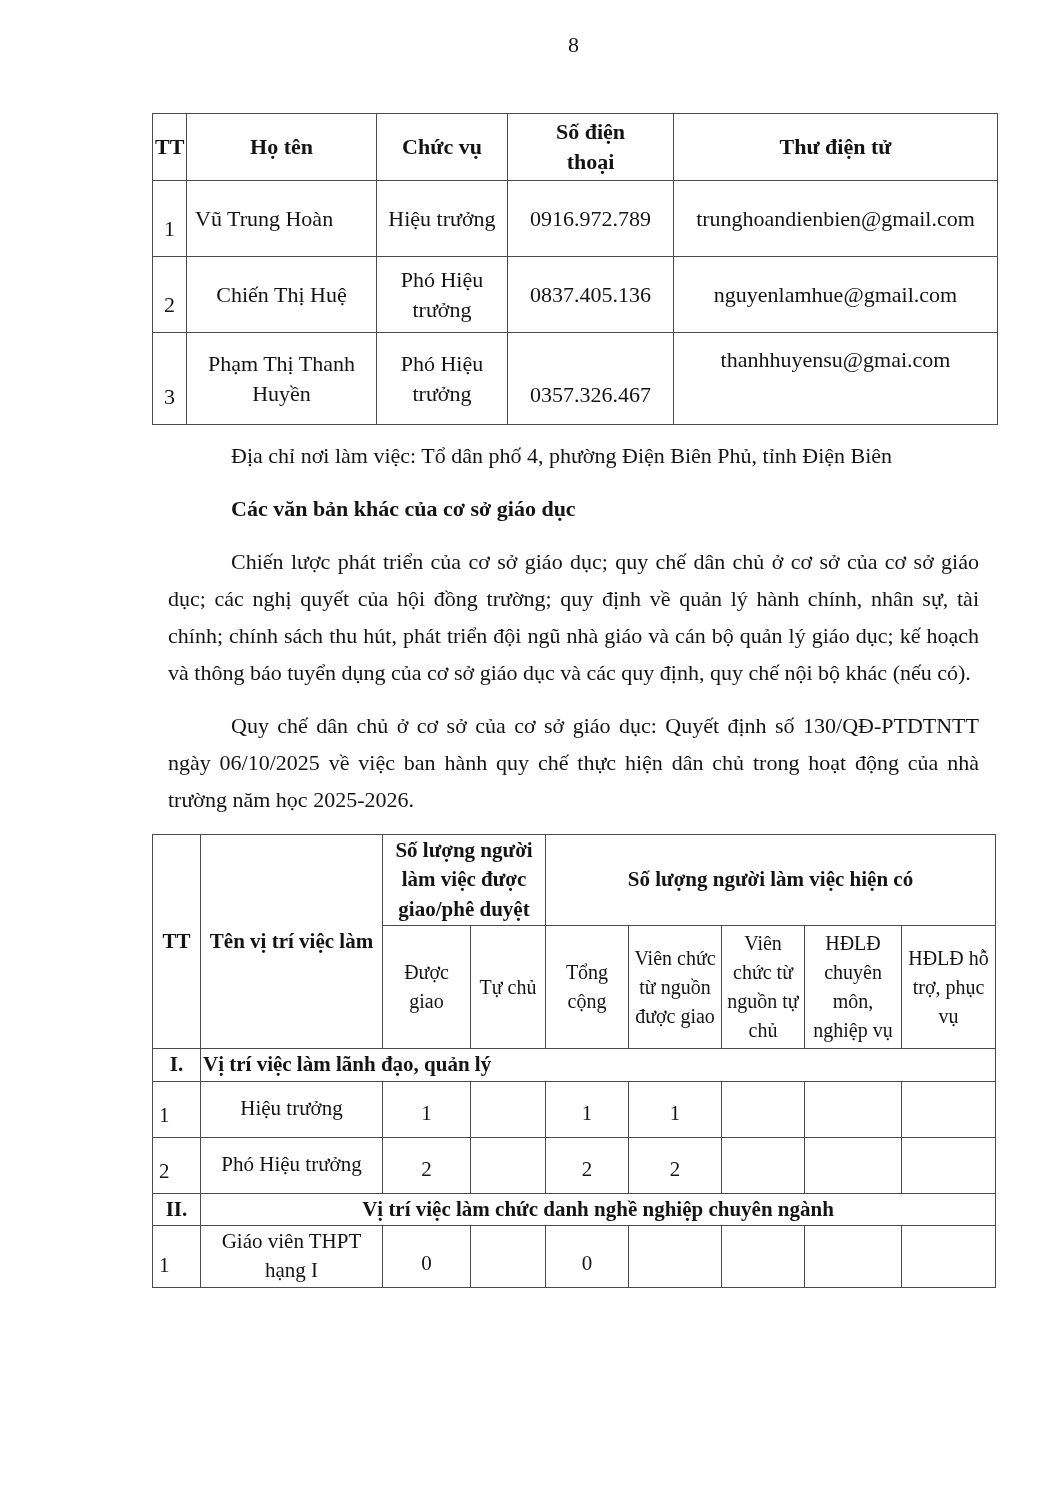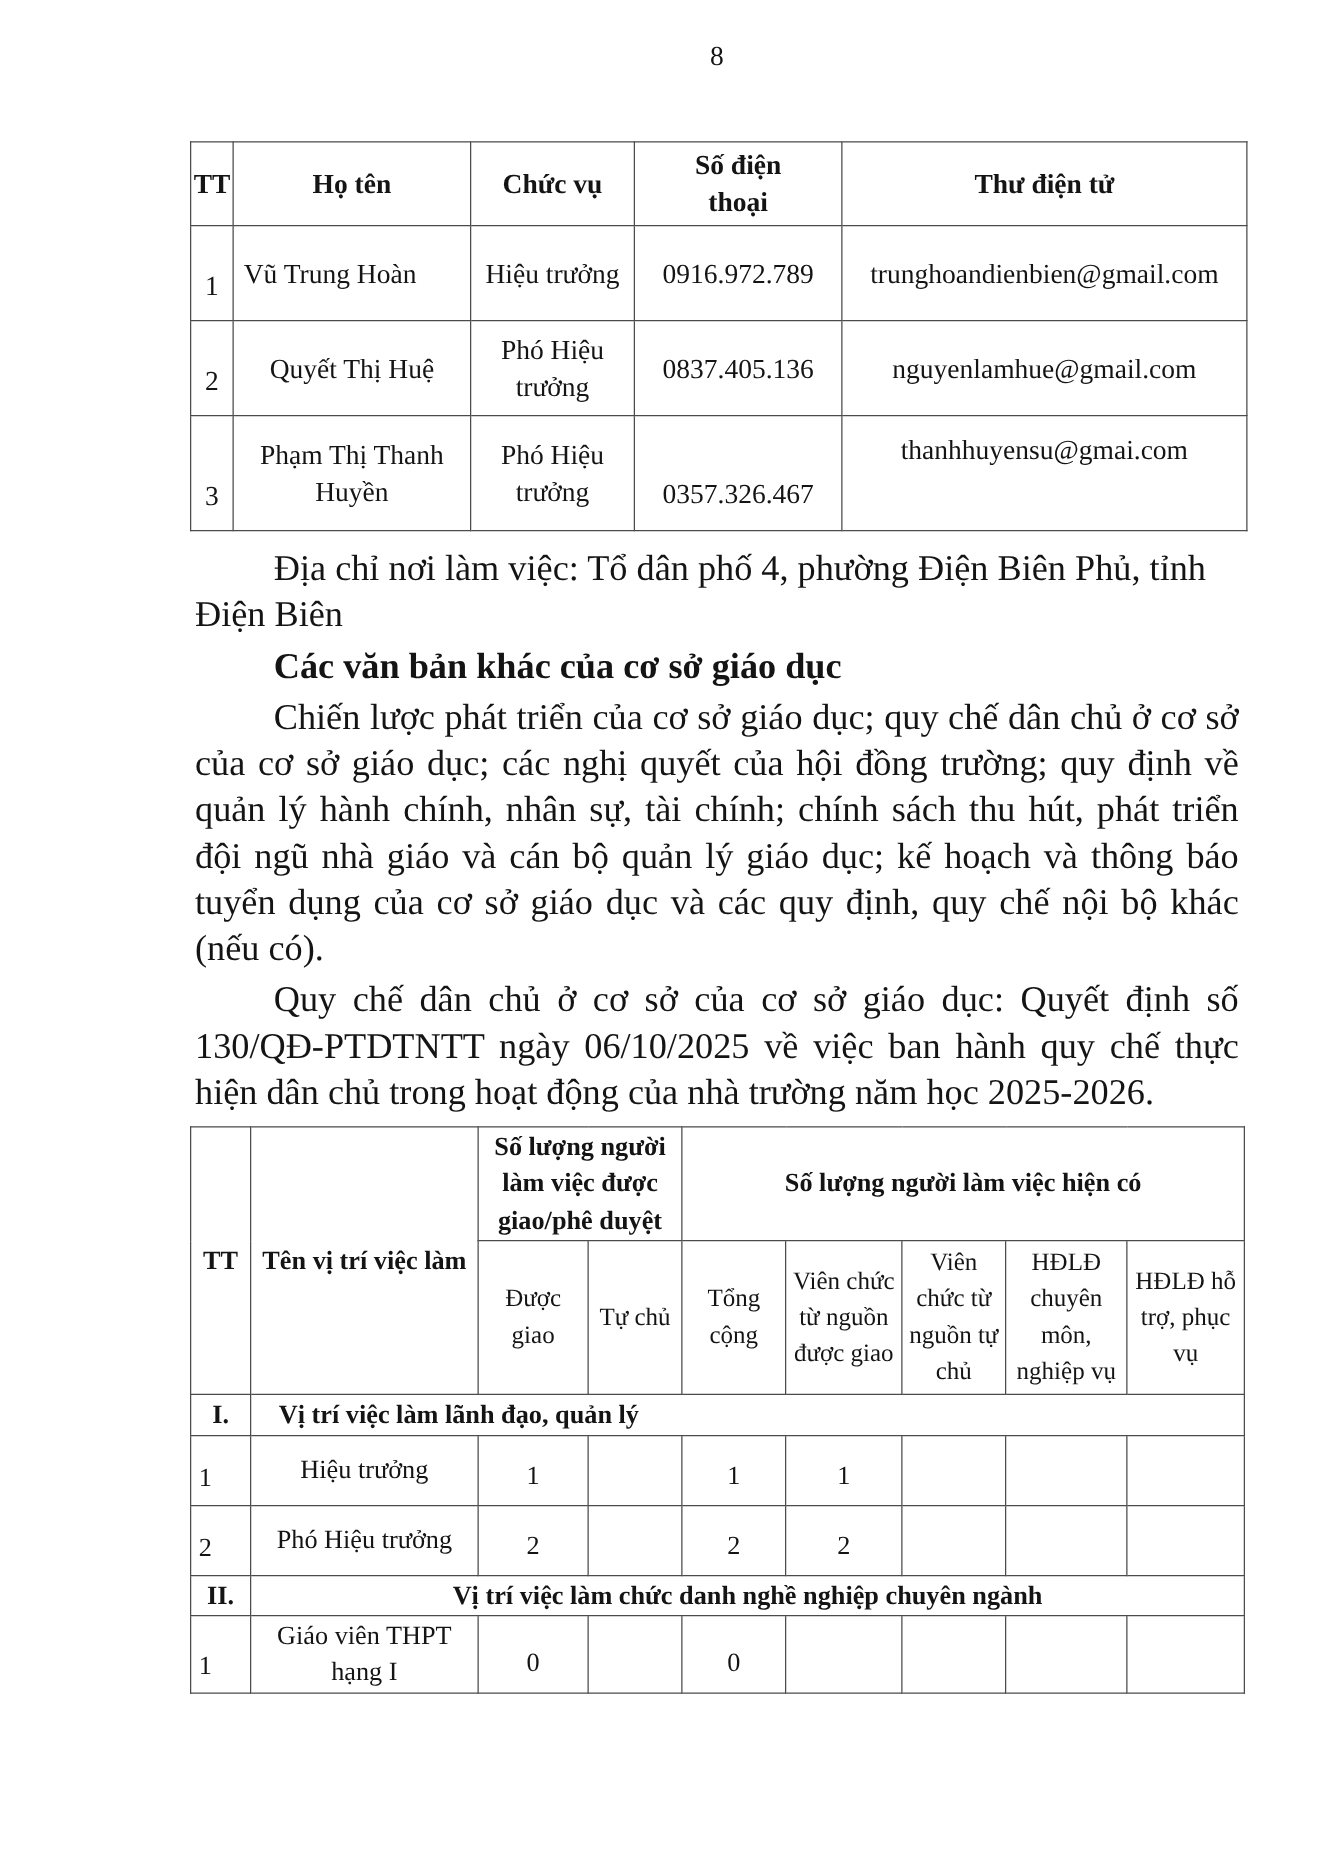--- a/index.html
+++ b/index.html
@@ -31,42 +31,42 @@
   .t1 .phone-head span{display:inline-block;max-width:100px;}
   .t1 .r1{height:76px;}
   .t1 .r2{height:76px;}
   .t1 .r3{height:92px;}
   .t1 td.tt{vertical-align:bottom;padding-bottom:12px;}
   .t1 td.name-left{text-align:left;padding-left:8px;}
   .t1 td.va-top{vertical-align:top;padding-top:12px;}
   .t1 td.va-bottom{vertical-align:bottom;padding-bottom:14px;}
 
   
-  p{margin:4px;font-size:29px;line-height:37px;}
+  p{margin:16px;font-size:22px;line-height:37px;}
   .indent{text-indent:63px;}
   .addr{margin-top:12px;}
   .bold{font-weight:bold;}
   .just{text-align:justify;}
   .mt{margin-top:4px;}
   .sec2{
     margin-top:2px;
     text-align:center;
     font-weight:bold;
     font-size:22.5px;
     line-height:37px;
   }
 
   
   .t2{width:843px;margin-top:8px;font-size:21px;}
   .t2 th,.t2 td{text-align:center;vertical-align:middle;padding:1px 2px;line-height:1.4;}
   .t2 thead th{font-weight:bold;}
   .t2 thead tr.grp th{height:70px;}
   .t2 thead tr.sub th{height:120px;font-weight:normal;font-size:20px;line-height:1.45;padding:1px 3px;}
   .t2 tr.section td{height:28px;font-weight:bold;}
-  .t2 td.sec-label-left{text-align:left;padding-left:22px;}
+  .t2 td.sec-label-left{text-align:left;padding-left:2px;}
   .t2 tr.data{height:56px;}
   .t2 tr.data td.tt{text-align:left;vertical-align:bottom;padding:0 0 6px 6px;}
   .t2 tr.data td.val{vertical-align:bottom;padding-bottom:8px;}
   .t2 tr.data td.name{vertical-align:middle;}
 </style>
 </head>
 <body>
 
 <div class="page">
 
@@ -94,21 +94,21 @@
       <tbody>
         <tr class="r1">
           <td class="tt">1</td>
           <td class="name-left">Vũ Trung Hoàn</td>
           <td>Hiệu trưởng</td>
           <td>0916.972.789</td>
           <td>trunghoandienbien@gmail.com</td>
         </tr>
         <tr class="r2">
           <td class="tt">2</td>
-          <td>Quyết Thị Huệ</td>
+          <td>Chiến Thị Huệ</td>
           <td>Phó Hiệu trưởng</td>
           <td>0837.405.136</td>
           <td>nguyenlamhue@gmail.com</td>
         </tr>
         <tr class="r3">
           <td class="tt">3</td>
           <td>Phạm Thị Thanh Huyền</td>
           <td>Phó Hiệu trưởng</td>
           <td class="va-bottom">0357.326.467</td>
           <td class="va-top">thanhhuyensu@gmai.com</td>

